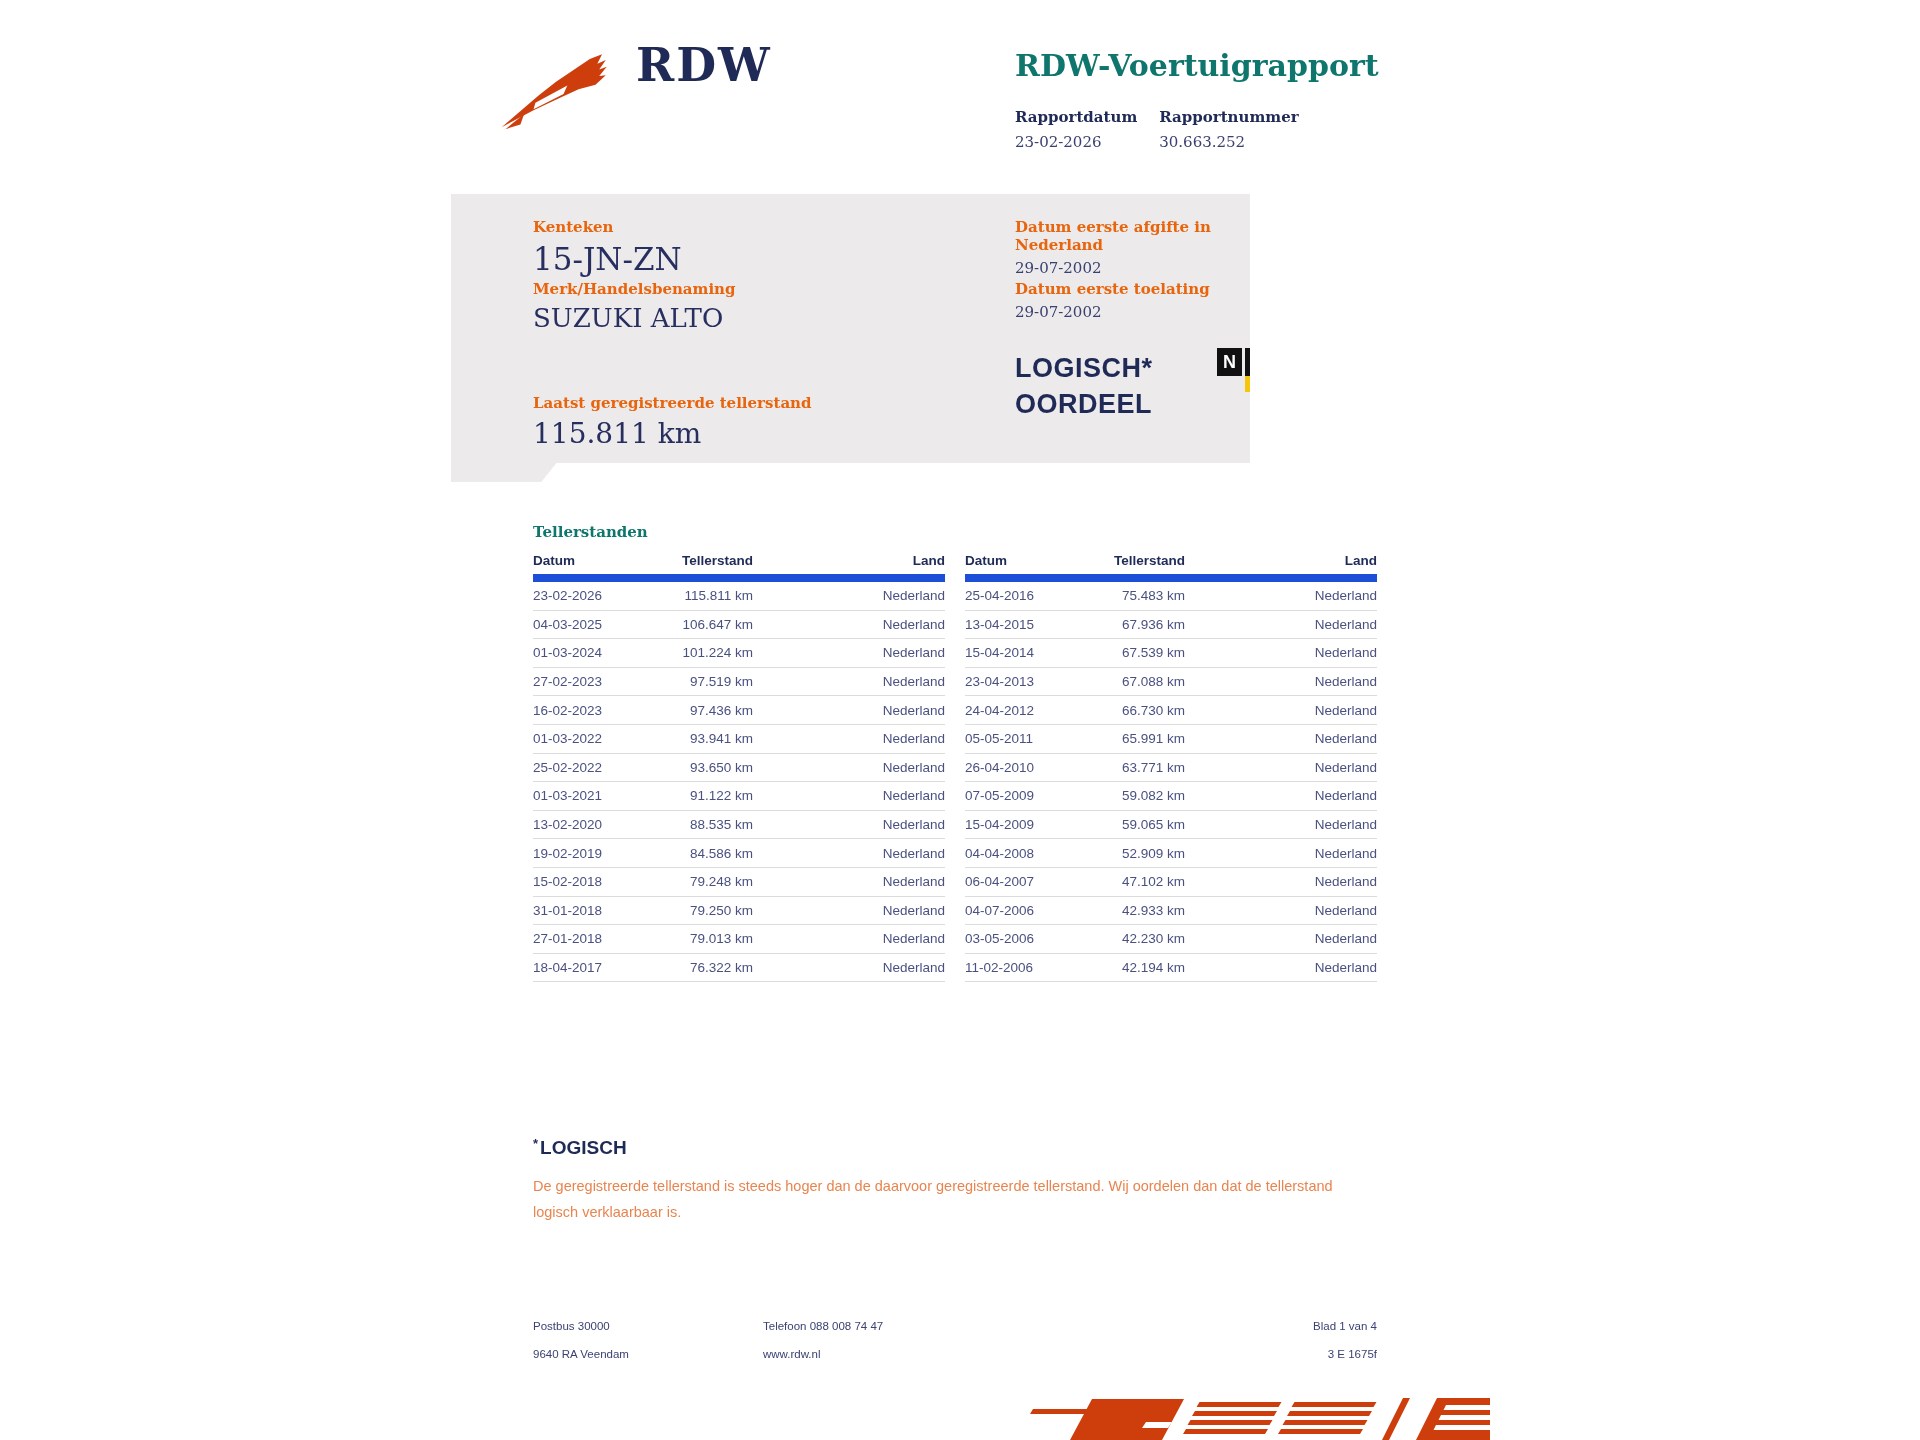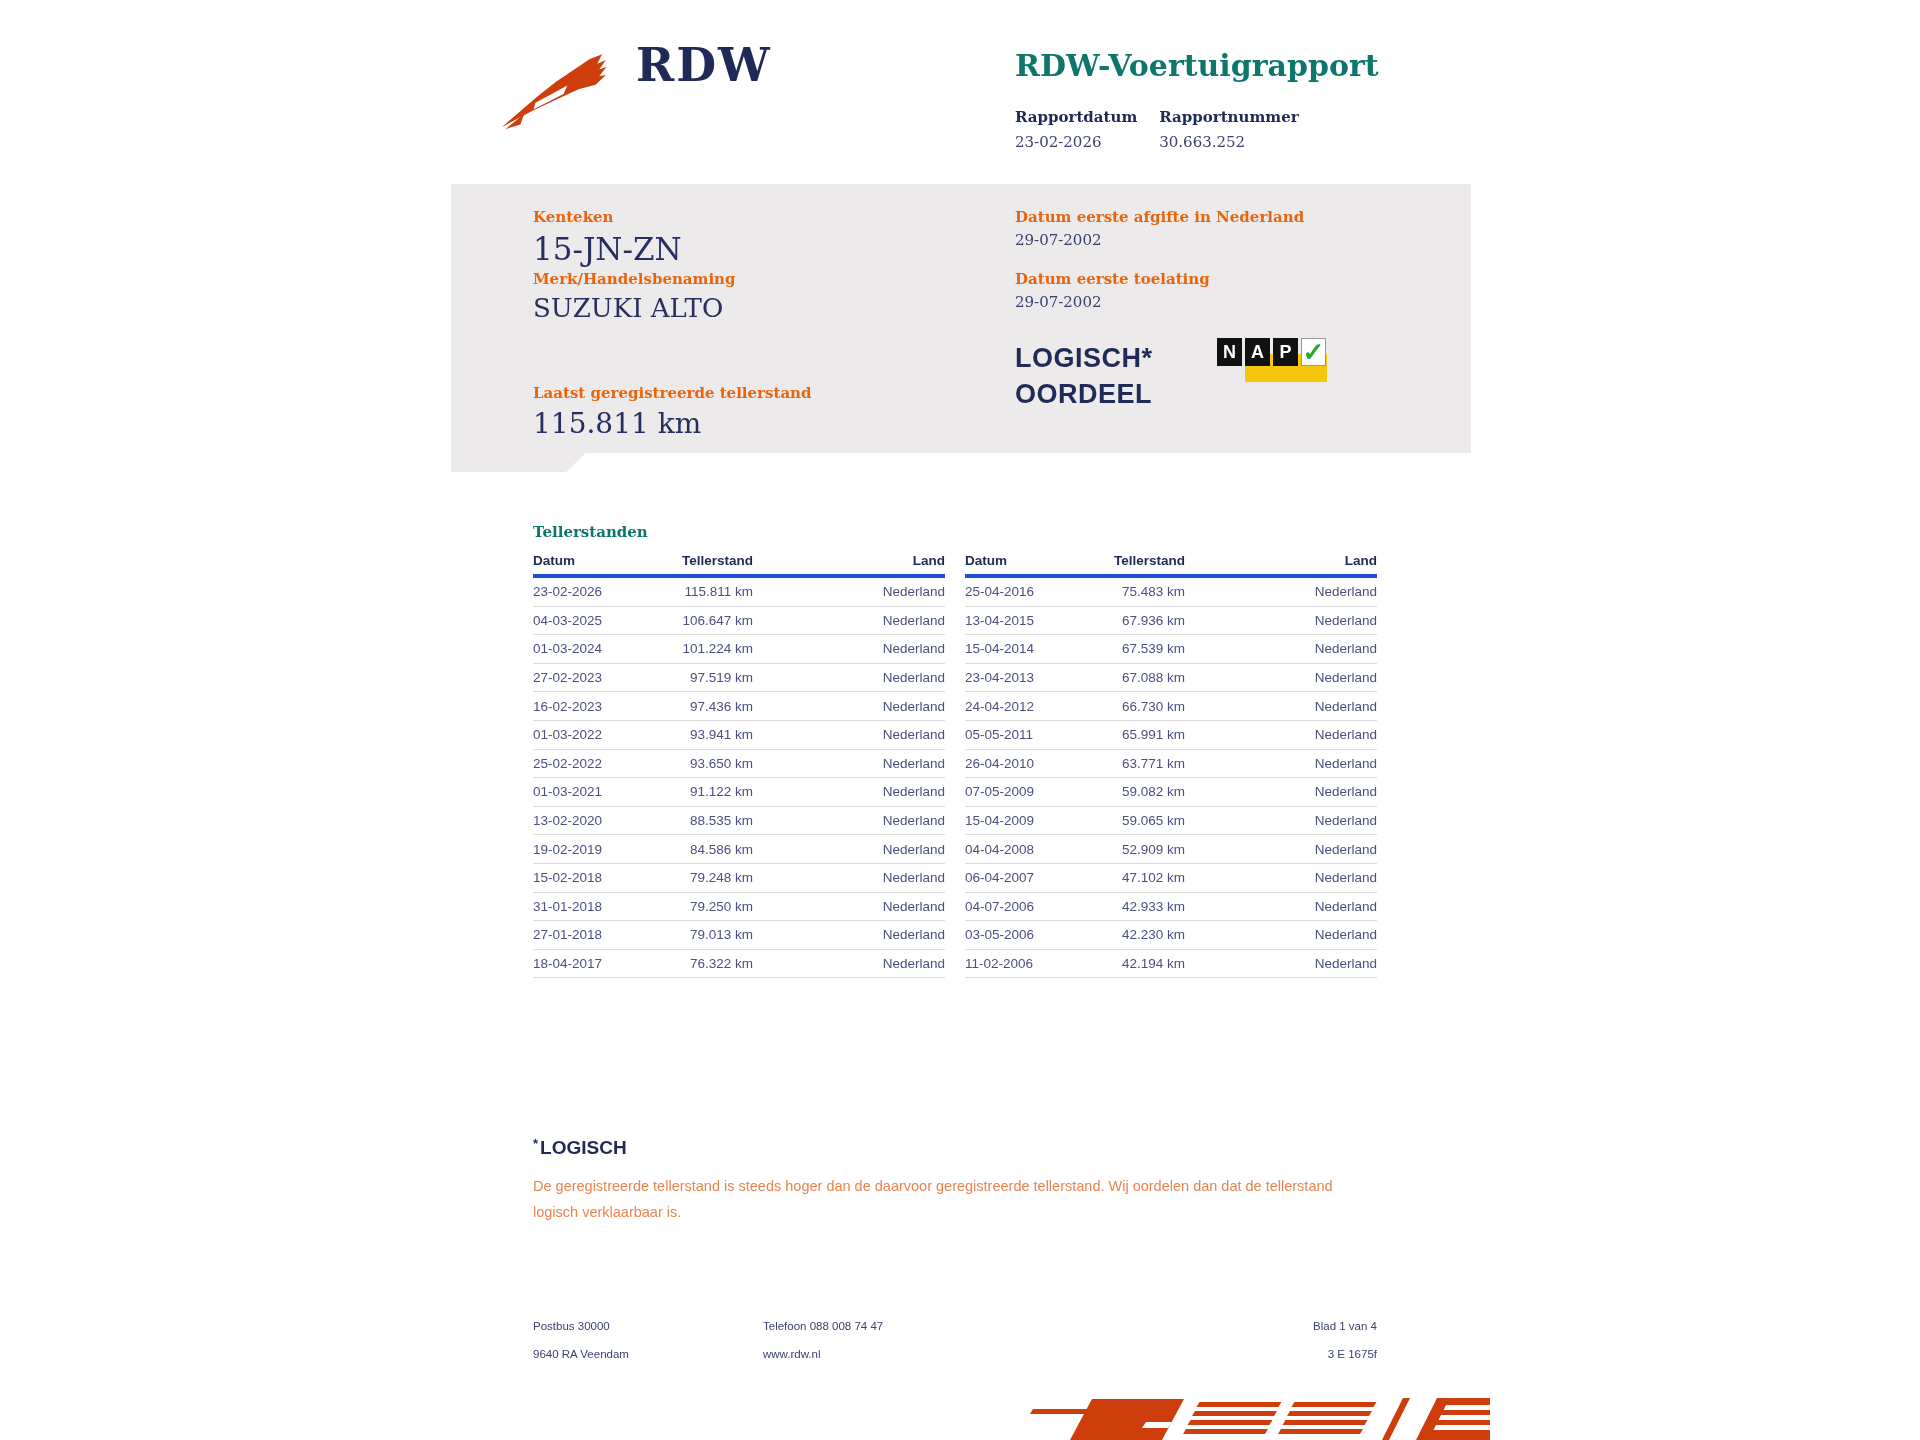--- a/index.html
+++ b/index.html
@@ -17,21 +17,21 @@
   .doc-title{
     position:absolute;left:1015px;top:48px;margin:0;
     font-family:"DejaVu Serif",serif;font-weight:bold;font-size:30px;color:#0f766e;
   }
   .report-meta{position:absolute;left:1015px;top:108px;display:flex;gap:22px;}
   .meta-label{font-family:"DejaVu Serif",serif;font-weight:bold;font-size:15px;color:#1F2A56;}
   .meta-value{font-family:"DejaVu Serif",serif;font-size:15px;color:#3A4070;margin-top:7px;}
 
   
   .summary-box{
-    position:absolute;left:451px;top:184px;width:1020px;height:288px;background:#ECEAEA;
+    position:absolute;left:451px;top:194px;width:799px;height:288px;background:#ECEAEA;
     clip-path:polygon(0% 0%,100% 0%,100% 93.4%,13.2% 93.4%,11.3% 100%,0% 100%);
   }
   .field{position:absolute;}
   .field-label{font-family:"DejaVu Serif",serif;font-weight:bold;font-size:15px;color:#E8650E;}
   .field-value{font-family:"DejaVu Serif",serif;color:#272E60;margin-top:5px;}
   .v-kenteken{font-size:31px;}
   .v-merk{font-size:26px;}
   .v-teller{font-size:28px;}
   .v-date{font-size:15px;color:#3A4070;}
   .oordeel{
@@ -53,21 +53,21 @@
     display:flex;align-items:center;justify-content:center;
     color:#2FA832;font-weight:bold;font-size:26px;line-height:20px;overflow:visible;
   }
 
   
   .meters{position:absolute;left:533px;top:523px;width:844px;}
   .section-title{font-family:"DejaVu Serif",serif;font-weight:bold;font-size:15px;color:#0f766e;}
   .tables{display:flex;gap:20px;margin-top:12px;}
   .mtable{width:412px;}
   .thead{
-    display:flex;align-items:flex-start;border-bottom:4px solid #1d4ed8;padding-bottom:6px;
+    display:flex;align-items:flex-start;border-bottom:8px solid #1d4ed8;padding-bottom:6px;
     font-weight:bold;font-size:13.5px;color:#1F2A56;
   }
   .trow{height:27.6px;display:flex;align-items:center;border-bottom:1px solid #DCDCDC;font-size:13.5px;color:#4A5180;}
   .c0{width:122px;text-align:left;}
   .c1{width:98px;text-align:right;}
   .c2{flex:1;text-align:right;}
 
   
   .footnote{position:absolute;left:533px;top:1136px;width:800px;}
   .footnote-title{font-family:"Liberation Sans",sans-serif;font-weight:bold;font-size:19px;color:#1F2A56;}

